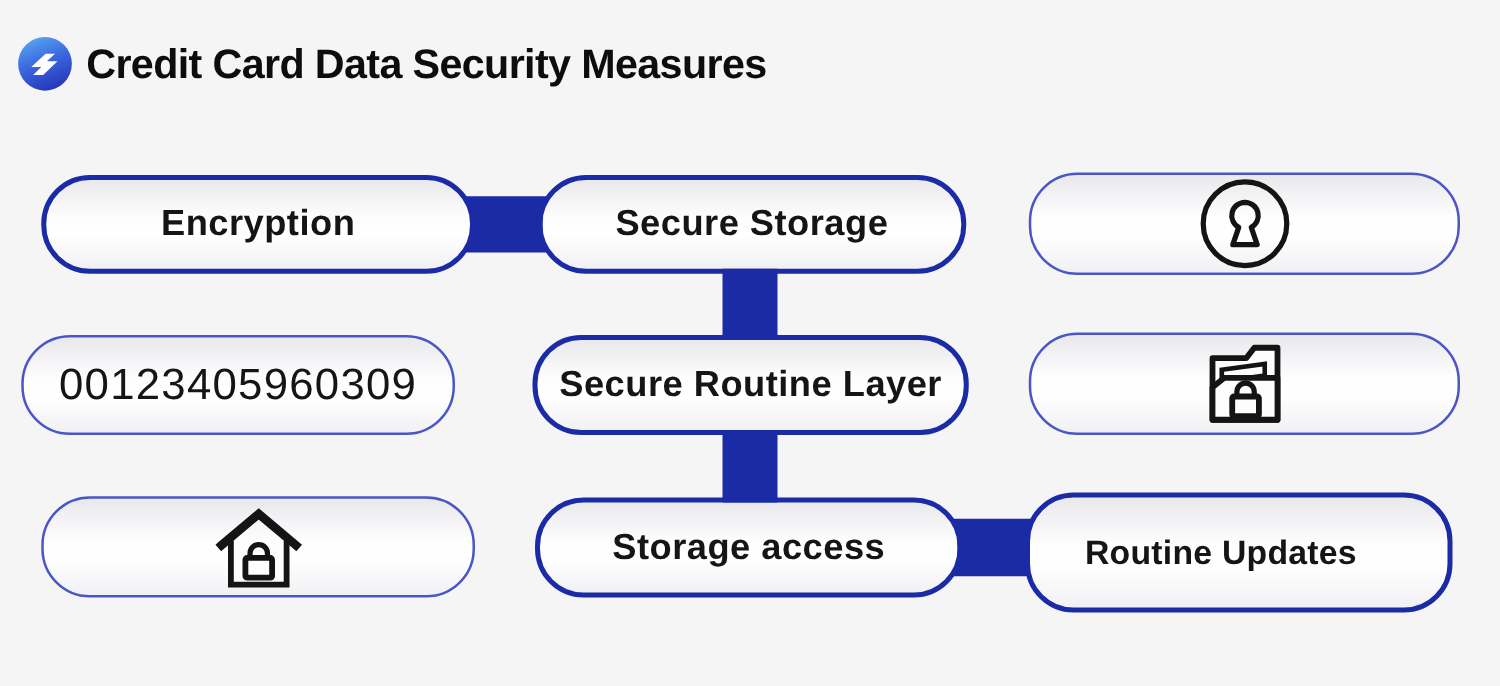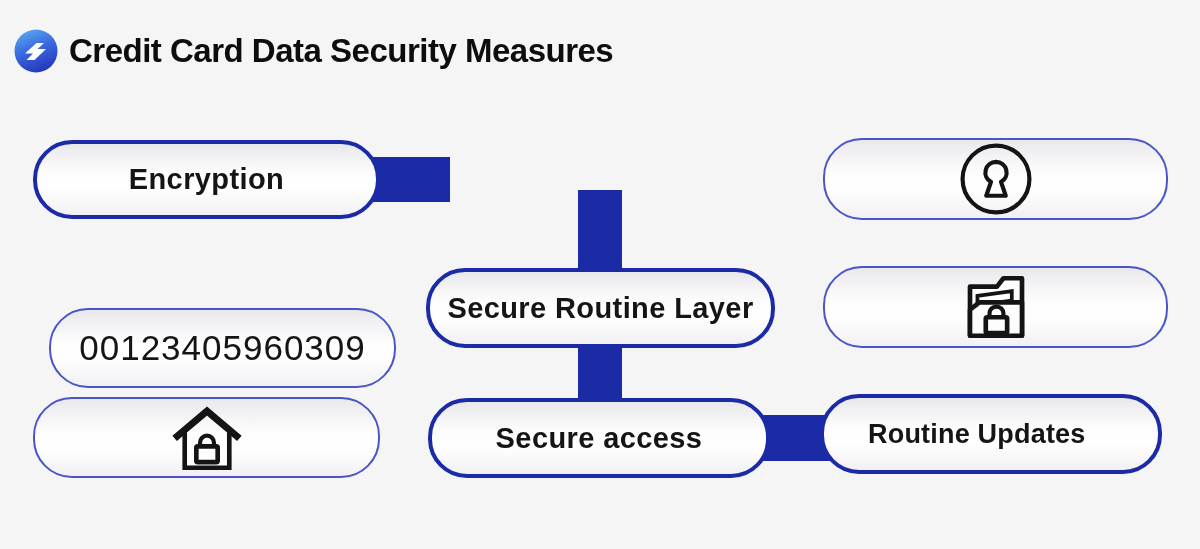--- a/index.html
+++ b/index.html
@@ -67,31 +67,34 @@
 
   <div class="conn" style="left:360px;top:157px;width:90px;height:45px;"></div>
   <div class="conn" style="left:578px;top:190px;width:44px;height:110px;"></div>
   <div class="conn" style="left:578px;top:320px;width:44px;height:110px;"></div>
   <div class="conn" style="left:750px;top:415px;width:90px;height:46px;"></div>
 
   <div class="box thick" style="left:33px;top:140px;width:347px;height:79px;">
     <span>Encryption</span>
   </div>
 
+  <div class="box thick" style="left:430px;top:140px;width:343px;height:79px;">
+    <span>Secure Storage</span>
+  </div>
 
   <div class="box thin icon" style="left:823px;top:138px;width:345px;height:82px;">
     <span>
       <svg width="78" height="78" viewBox="0 0 84 84">
         <circle cx="42" cy="42" r="36" fill="none" stroke="#141414" stroke-width="4.5"></circle>
         <path d="M42 23.5 a11.5 11.5 0 0 1 5.4 21.6 L52.5 60 h-21 l5.1 -14.9 A11.5 11.5 0 0 1 42 23.5 Z" fill="none" stroke="#141414" stroke-width="4.5" stroke-linejoin="round"></path>
       </svg>
     </span>
   </div>
 
-  <div class="box thin num" style="left:49px;top:268px;width:347px;height:80px;margin-top:40px;">
+  <div class="box thin num" style="left:17px;top:268px;width:347px;height:80px;">
     <span>00123405960309</span>
   </div>
 
   <div class="box thick" style="left:426px;top:268px;width:349px;height:80px;">
     <span>Secure Routine Layer</span>
   </div>
 
   <div class="box thin icon" style="left:823px;top:266px;width:345px;height:82px;">
     <span>
       <svg width="82" height="78" viewBox="0 0 88 84">
@@ -109,20 +112,20 @@
       <svg width="82" height="78" viewBox="0 0 88 84">
         <path d="M20 36 V74 H68 V36" fill="#fdfdfd" stroke="#141414" stroke-width="5"></path>
         <path d="M12 40 L44 13 L76 40" fill="none" stroke="#141414" stroke-width="7.5" stroke-linejoin="miter" stroke-linecap="square"></path>
         <path d="M36.5 51 v-4 a7.5 7.5 0 0 1 15 0 v4" fill="none" stroke="#141414" stroke-width="4.5"></path>
         <rect x="32.5" y="51" width="23" height="17" rx="1.5" fill="#fdfdfd" stroke="#141414" stroke-width="5"></rect>
       </svg>
     </span>
   </div>
 
   <div class="box thick" style="left:428px;top:398px;width:342px;height:80px;">
-    <span>Secure access</span>
+    <span>Storage access</span>
   </div>
 
-  <div class="box thick two-line" style="left:820px;top:394px;width:342px;height:80px;">
+  <div class="box thick two-line" style="left:820px;top:394px;width:342px;height:96px;">
     <span>Routine Updates</span>
   </div>
 
 </div>
 
 </body></html>

